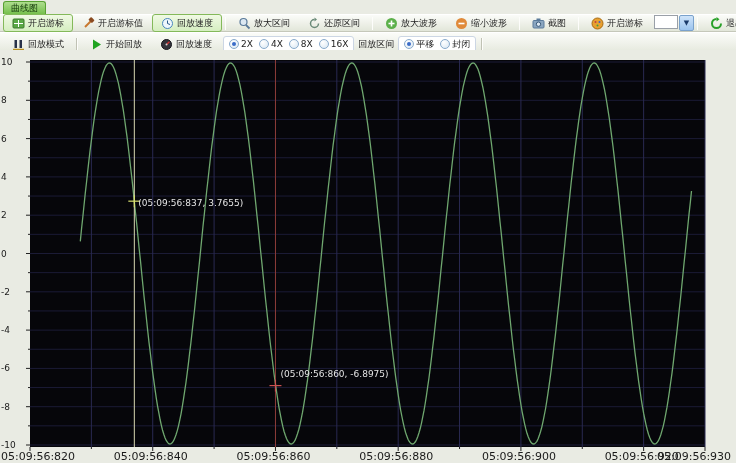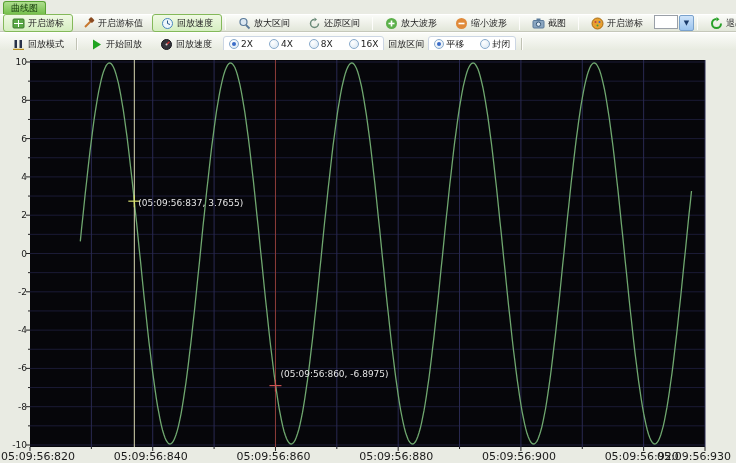--- a/index.html
+++ b/index.html
@@ -14,35 +14,35 @@
   .toolbar{position:absolute;left:0;width:736px;display:flex;align-items:center;padding:0 3px;
        background:linear-gradient(#fbfcf9,#e2e6d9);border-top:1px solid #ffffff;border-bottom:1px solid #c5c8ba;box-sizing:border-box;}
   #toolbar1{top:14px;height:18px;}
   #toolbar2{top:32px;height:24px;}
   .tbtn{display:inline-flex;align-items:center;gap:3px;padding:1px 8px;height:14px;
        border:1px solid transparent;border-radius:3px;font-size:9px;color:#222;white-space:nowrap;cursor:default;}
   .tbtn.active{background:linear-gradient(#f0f9e4,#d5eec0);border-color:#84b95a;}
   .tsep{width:1px;height:13px;background:#c0c2b4;border-right:1px solid #fdfdfb;margin:0 3px;}
   .ticon{width:13px;height:13px;display:inline-block;flex:0 0 auto;}
   .tlabel{line-height:13px;}
-  .rgroup{display:inline-flex;align-items:center;gap:16px;background:#fff;border:1px solid #ccd6e4;
+  .rgroup{display:inline-flex;align-items:center;gap:6px;background:#fff;border:1px solid #ccd6e4;
        border-radius:3px;padding:1px 5px;height:13px;margin:0 2px;}
   .ritem{display:inline-flex;align-items:center;gap:2px;font-size:9px;color:#222;}
   .radio{width:10px;height:10px;border-radius:50%;border:1px solid #88aacc;box-sizing:border-box;
        background:radial-gradient(circle at 35% 30%,#ffffff,#d8e6f2);position:relative;}
   .radio.selected::after{content:'';position:absolute;left:2px;top:2px;width:4px;height:4px;border-radius:50%;background:#3a6cc8;}
   .plainlabel{font-size:9px;color:#222;margin:12px 2px;white-space:nowrap;}
   .swatchbox{display:inline-flex;margin-left:2px;}
   .swatch{width:22px;height:12px;background:#ffffff;border:1px solid #9aa0a8;}
   .swatchdrop{width:13px;height:14px;background:linear-gradient(#cfe4fa,#9cc4ee);border:1px solid #7aa2cc;
        font-size:7px;color:#1a3a6a;display:flex;align-items:center;justify-content:center;margin-left:1px;border-radius:2px;}
   
   #chart{position:absolute;left:0;top:50px;width:736px;height:413px;background:#e9ebe3;}
   #plot{position:absolute;left:0;top:0;}
-  .ylab{position:absolute;width:26px;text-align:right;font-size:9px;color:#1a1a1a;line-height:11px;}
+  .ylab{position:absolute;width:26px;text-align:left;font-size:9px;color:#1a1a1a;line-height:11px;}
   .xlab{position:absolute;width:78px;text-align:left;font-size:11px;color:#1a1a1a;line-height:11px;}
   .cursor-label{position:absolute;font-size:9px;color:#e4e4e4;white-space:nowrap;line-height:11px;}
 </style>
 </head>
 <body>
 
 <div id="app">
 
   <div id="tabrow">
     <div id="tab">曲线图</div>

